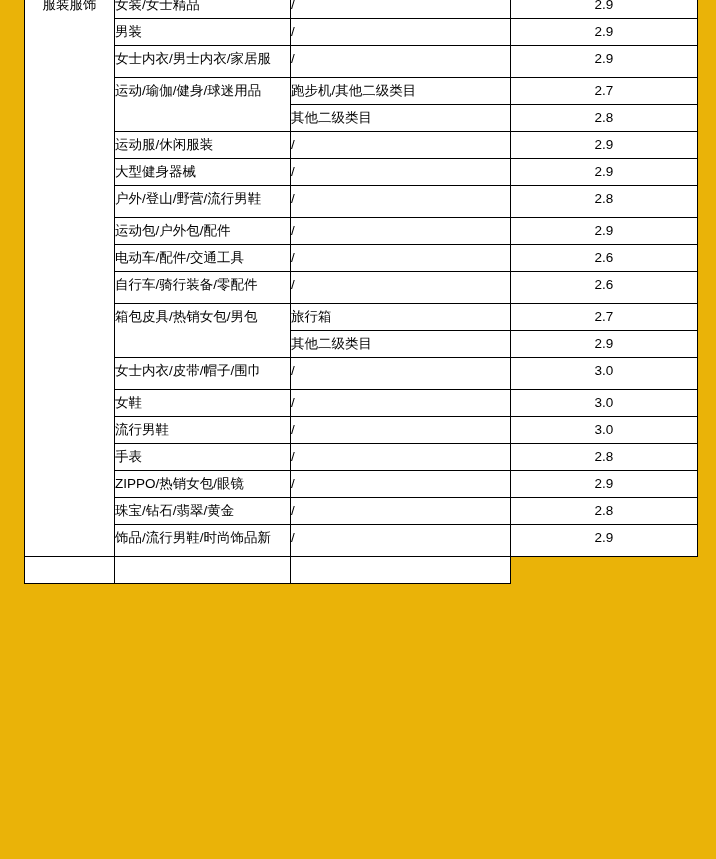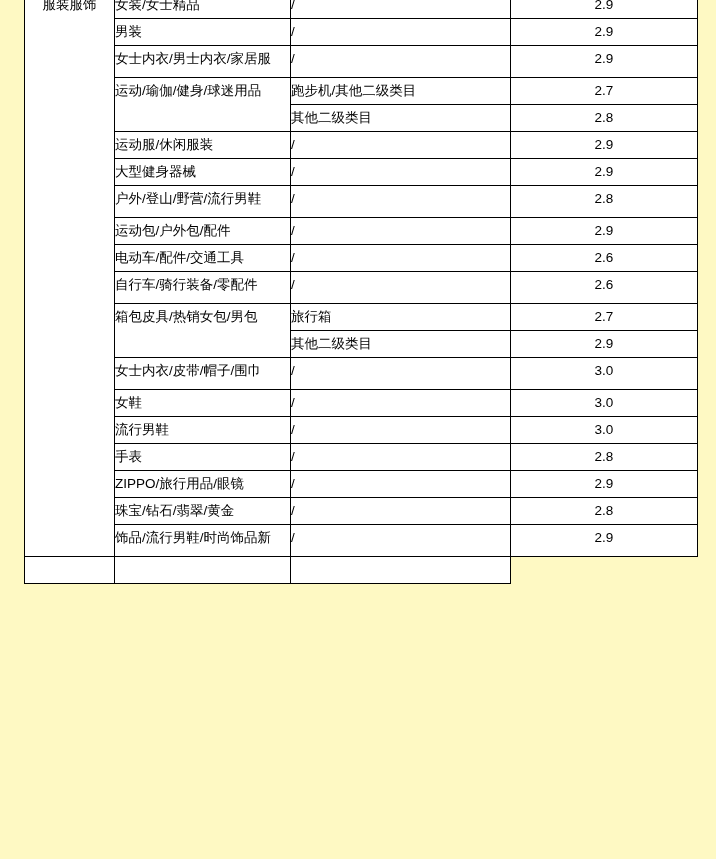--- a/index.html
+++ b/index.html
@@ -11,21 +11,21 @@
     width: 716px;
     height: 859px;
     overflow: hidden;
     font-family: "Liberation Sans", "DejaVu Sans", sans-serif;
     color: #000000;
   }
   #sheet {
     position: relative;
     width: 716px;
     height: 859px;
-    background: #fef9c3;
+    background: #eab308;
   }
   table.rate-table {
     position: absolute;
     left: 24px;
     top: -9px;
     width: 673px;
     border-collapse: collapse;
     table-layout: fixed;
   }
   table.rate-table col.c-group { width: 90px; }
@@ -224,21 +224,21 @@
           <td class="cat1">
             <span class="rowtext">手表</span>
           </td>
           <td class="cat2">
             <span class="rowtext">/</span>
           </td>
           <td class="rate"><span>2.8</span></td>
         </tr>
         <tr>
           <td class="cat1">
-            <span class="rowtext">ZIPPO/旅行用品/眼镜</span>
+            <span class="rowtext">ZIPPO/热销女包/眼镜</span>
           </td>
           <td class="cat2">
             <span class="rowtext">/</span>
           </td>
           <td class="rate"><span>2.9</span></td>
         </tr>
         <tr>
           <td class="cat1">
             <span class="rowtext">珠宝/钻石/翡翠/黄金</span>
           </td>

